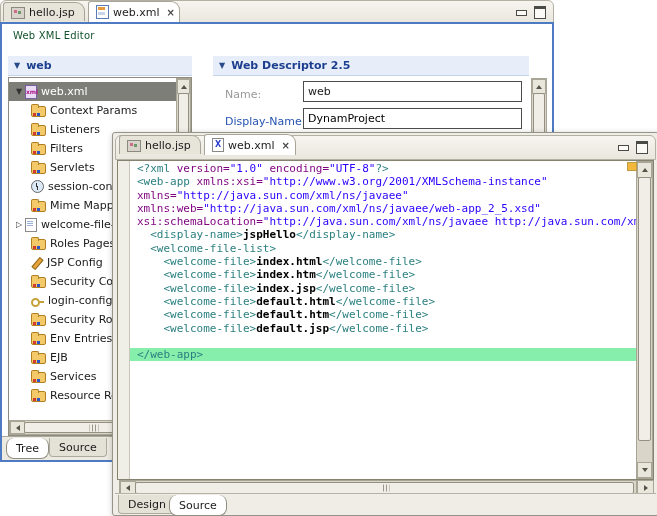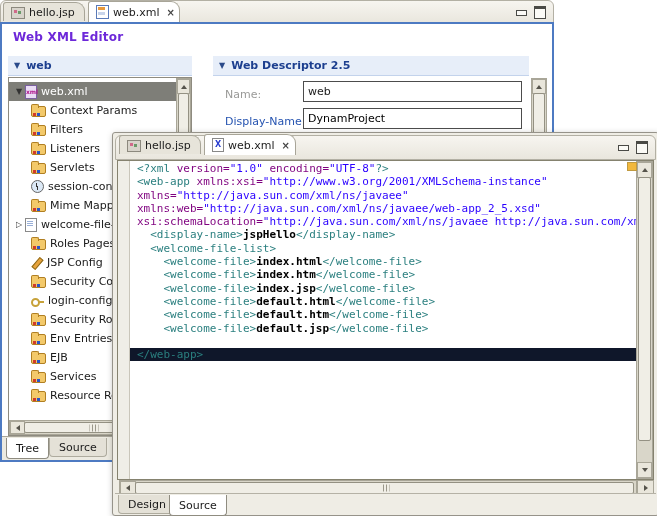--- a/index.html
+++ b/index.html
@@ -11,21 +11,21 @@
   .tab{position:absolute;top:2px;height:19px;display:flex;align-items:center;gap:4px;padding:0 7px;
        border:1px solid #a8a598;border-bottom:none;border-radius:3px 9px 0 0;background:#e7e4da;color:#1c1c1c;cursor:default;}
   .tab.sel{background:#ffffff;top:1px;height:21px;z-index:2;}
   .tab .close{font-weight:bold;font-size:10px;color:#444;margin-left:3px;}
   .winbtns{position:absolute;display:flex;gap:7px;align-items:center;z-index:3;}
   .min-ic{width:9px;height:4px;border:1px solid #4a4a46;background:#fbfaf6;}
   .max-ic{width:10px;height:9px;border:1px solid #4a4a46;border-top:3px solid #4a4a46;background:#fbfaf6;}
   
   .ptab{position:absolute;top:1px;height:18px;padding:0 9px;display:flex;align-items:center;
         border:1px solid #aeab9e;border-top:none;border-radius:0 0 4px 4px;background:#e4e1d7;}
-  .ptab.sel{background:#ffffff;border-color:#8f8c80;height:20px;z-index:2;}
+  .ptab.sel{background:#ffffff;border-color:#8f8c80;height:20px;z-index:2;border-radius:8px;}
   
   .sb-track{position:absolute;background:#d9d6c9;border:1px solid #a9a698;}
   .sb-thumb{position:absolute;background:#f0eee6;border:1px solid #949183;border-radius:2px;}
   .sb-btn{position:absolute;background:#e9e6db;border:1px solid #a9a698;display:flex;align-items:center;justify-content:center;}
   .arr{width:0;height:0;border:3px solid transparent;}
   .arr.up{border-bottom:4px solid #55534b;margin-top:-3px;}
   .arr.down{border-top:4px solid #55534b;margin-bottom:-3px;}
   .arr.left{border-right:4px solid #55534b;margin-left:-3px;}
   .arr.right{border-left:4px solid #55534b;margin-right:-3px;}
   .grip{position:absolute;left:50%;top:50%;width:9px;height:7px;transform:translate(-50%,-50%);
@@ -49,42 +49,42 @@
   .ic.jspfile{width:12px;height:10px;margin-top:1px;background:#d8d4cb;border:1px solid #8c897e;}
   .ic.jspfile::after{content:"";position:absolute;left:2px;top:2px;width:3px;height:3px;background:#d06a8a;box-shadow:4px 1px 0 #6a9a6a;}
   .ic.webxml{width:11px;height:12px;background:#fff;border:1px solid #5a7ab8;}
   .ic.webxml::after{content:"";position:absolute;left:1px;top:1px;width:7px;height:3px;background:#e8993c;box-shadow:0 5px 0 #c8d4ea;}
   .ic.xmldoc{width:10px;height:12px;background:#fff;border:1px solid #888;}
   .ic.xmldoc::after{content:"X";position:absolute;left:2px;top:1px;font-size:8px;font-weight:bold;color:#2a3fd0;}
   
   #winA{left:0;top:0;width:554px;height:462px;}
   #winA .tabbar{left:0;top:0;width:552px;height:22px;}
   #winA .frame{position:absolute;left:0;top:22px;width:550px;height:436px;border:2px solid #4d7ac2;background:#ffffff;}
-  .form-title{position:absolute;left:13px;top:30px;font-size:12px;font-weight:bold;color:#6d28d9;letter-spacing:0.2px;}
+  .form-title{position:absolute;left:13px;top:30px;font-size:10px;font-weight:normal;color:#14532d;letter-spacing:0.2px;}
   .sec-head{position:absolute;height:20px;background:#e7eef9;border-bottom:1px solid #c3d3ec;
             display:flex;align-items:center;gap:6px;padding-left:6px;box-sizing:border-box;
             font-weight:bold;color:#1d3f8f;font-size:11px;}
   .sec-tri{color:#2a4a8a;font-size:8px;line-height:8px;}
   .treebox{position:absolute;left:8px;top:77px;width:184px;height:359px;background:#fff;border:1px solid #8e8b80;box-sizing:border-box;overflow:hidden;}
   .trow{position:relative;height:19px;display:flex;align-items:center;white-space:nowrap;padding-left:4px;font-size:11px;}
   .trow .exp{width:12px;flex:none;font-size:8px;color:#333;text-align:center;}
   .trow .lbl{margin-left:4px;}
   .trow.sel{background:#7e7e78;color:#ffffff;}
   .trow.child{padding-left:22px;}
   .field-label{position:absolute;font-size:11px;}
   .field-input{position:absolute;height:19px;border:1px solid #4c4c4c;background:#fff;font-family:"DejaVu Sans",sans-serif;font-size:11px;padding:0 4px;box-sizing:content-box;}
   .bstrip{position:absolute;left:2px;top:436px;width:550px;height:24px;background:#eceae1;border-top:1px solid #a9a69a;box-sizing:border-box;}
   
   #winB{left:112px;top:132px;width:545px;height:382px;background:#efede5;border:1px solid #96938a;border-radius:3px;box-shadow:1px 2px 6px rgba(60,60,50,0.35);z-index:10;}
   #winB .tabbar{left:2px;top:2px;width:539px;height:23px;}
   #winB .editor{position:absolute;left:4px;top:27px;width:535px;height:318px;background:#ffffff;border:1px solid #85826f;overflow:hidden;}
   #winB .ruler{position:absolute;left:0;top:0;width:11px;height:100%;background:#efeee7;border-right:1px solid #c9c6ba;}
   #winB .codepane{position:absolute;left:12px;top:1px;right:15px;bottom:0;overflow:hidden;background:#fff;}
   .cl{white-space:pre;font-family:"DejaVu Sans Mono","Liberation Mono",monospace;font-size:11px;line-height:13.3px;padding-left:7px;}
-  .cl.hl{background:#0f172a;}
+  .cl.hl{background:#86efac;}
   .s-tag{color:#2a7f7f;}
   .s-attr{color:#7f007f;text-align:right;}
   .s-val{color:#2a00ff;}
   .s-txt{color:#000;font-weight:bold;}
   .s-plain{color:#000;}
   .ov-marker{position:absolute;right:16px;top:1px;width:8px;height:7px;background:#f2b83c;border:1px solid #c09a40;z-index:4;}
   #winB .bstrip2{position:absolute;left:2px;top:360px;width:541px;height:21px;background:#efede5;border-top:1px solid #b5b2a6;}
 </style>
 </head>
 <body>
@@ -121,25 +121,25 @@
             <span class="exp">▼</span>
             <span class="ic xmlfile"></span>
             <span class="lbl">web.xml</span>
           </div>
           <div class="trow child">
             <span class="ic folder"></span>
             <span class="lbl">Context Params</span>
           </div>
           <div class="trow child">
             <span class="ic folder"></span>
+            <span class="lbl">Listeners</span>
+          </div>
+          <div class="trow child">
+            <span class="ic folder"></span>
             <span class="lbl">Filters</span>
-          </div>
-          <div class="trow child">
-            <span class="ic folder"></span>
-            <span class="lbl">Listeners</span>
           </div>
           <div class="trow child">
             <span class="ic folder"></span>
             <span class="lbl">Servlets</span>
           </div>
           <div class="trow child">
             <span class="ic clock"></span>
             <span class="lbl">session-config</span>
           </div>
           <div class="trow child">

